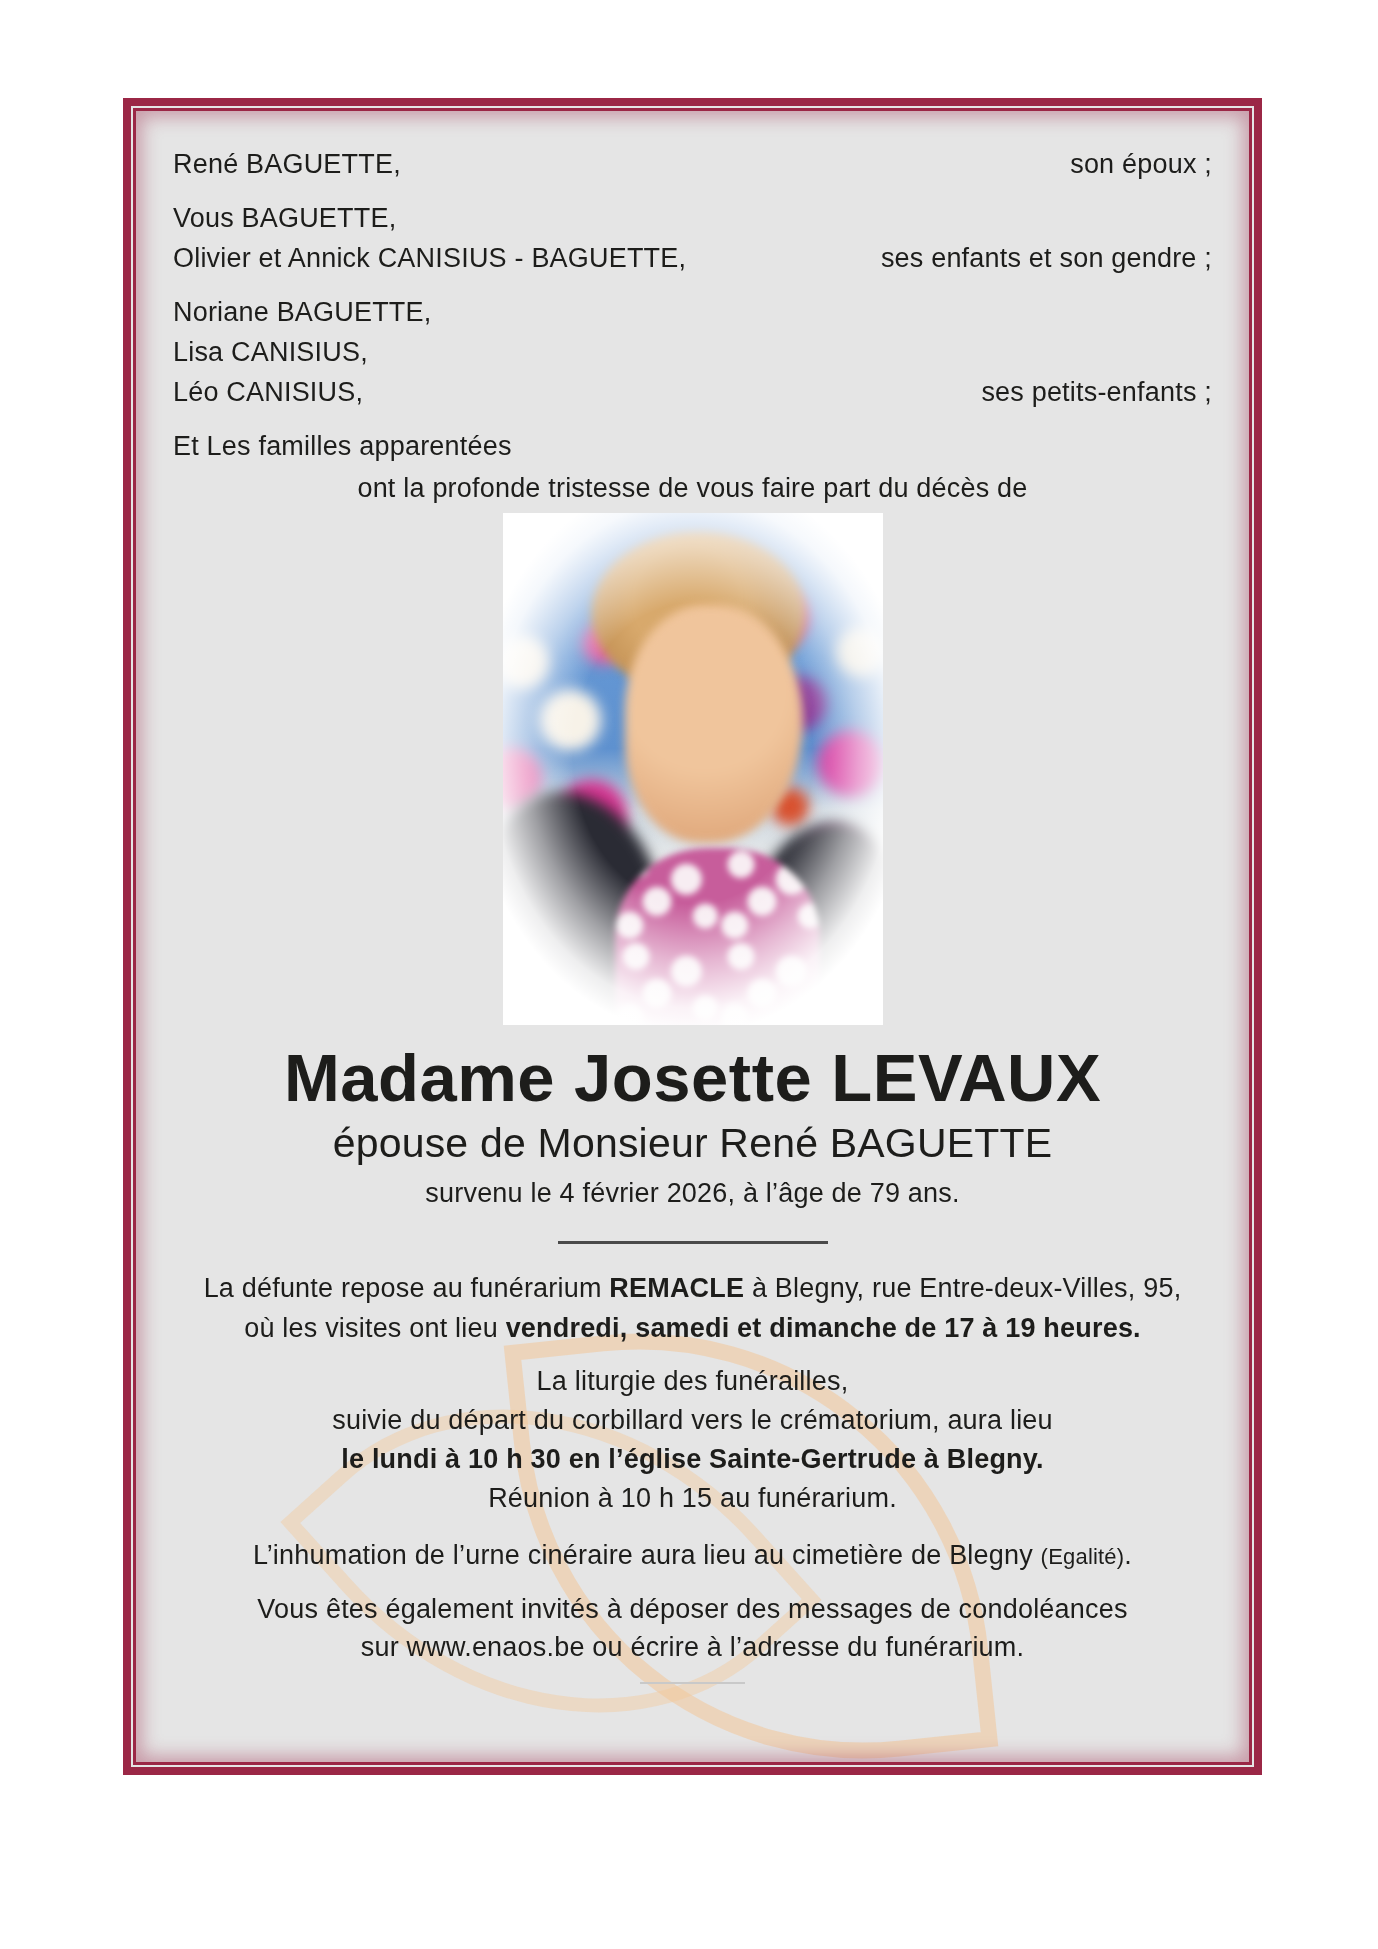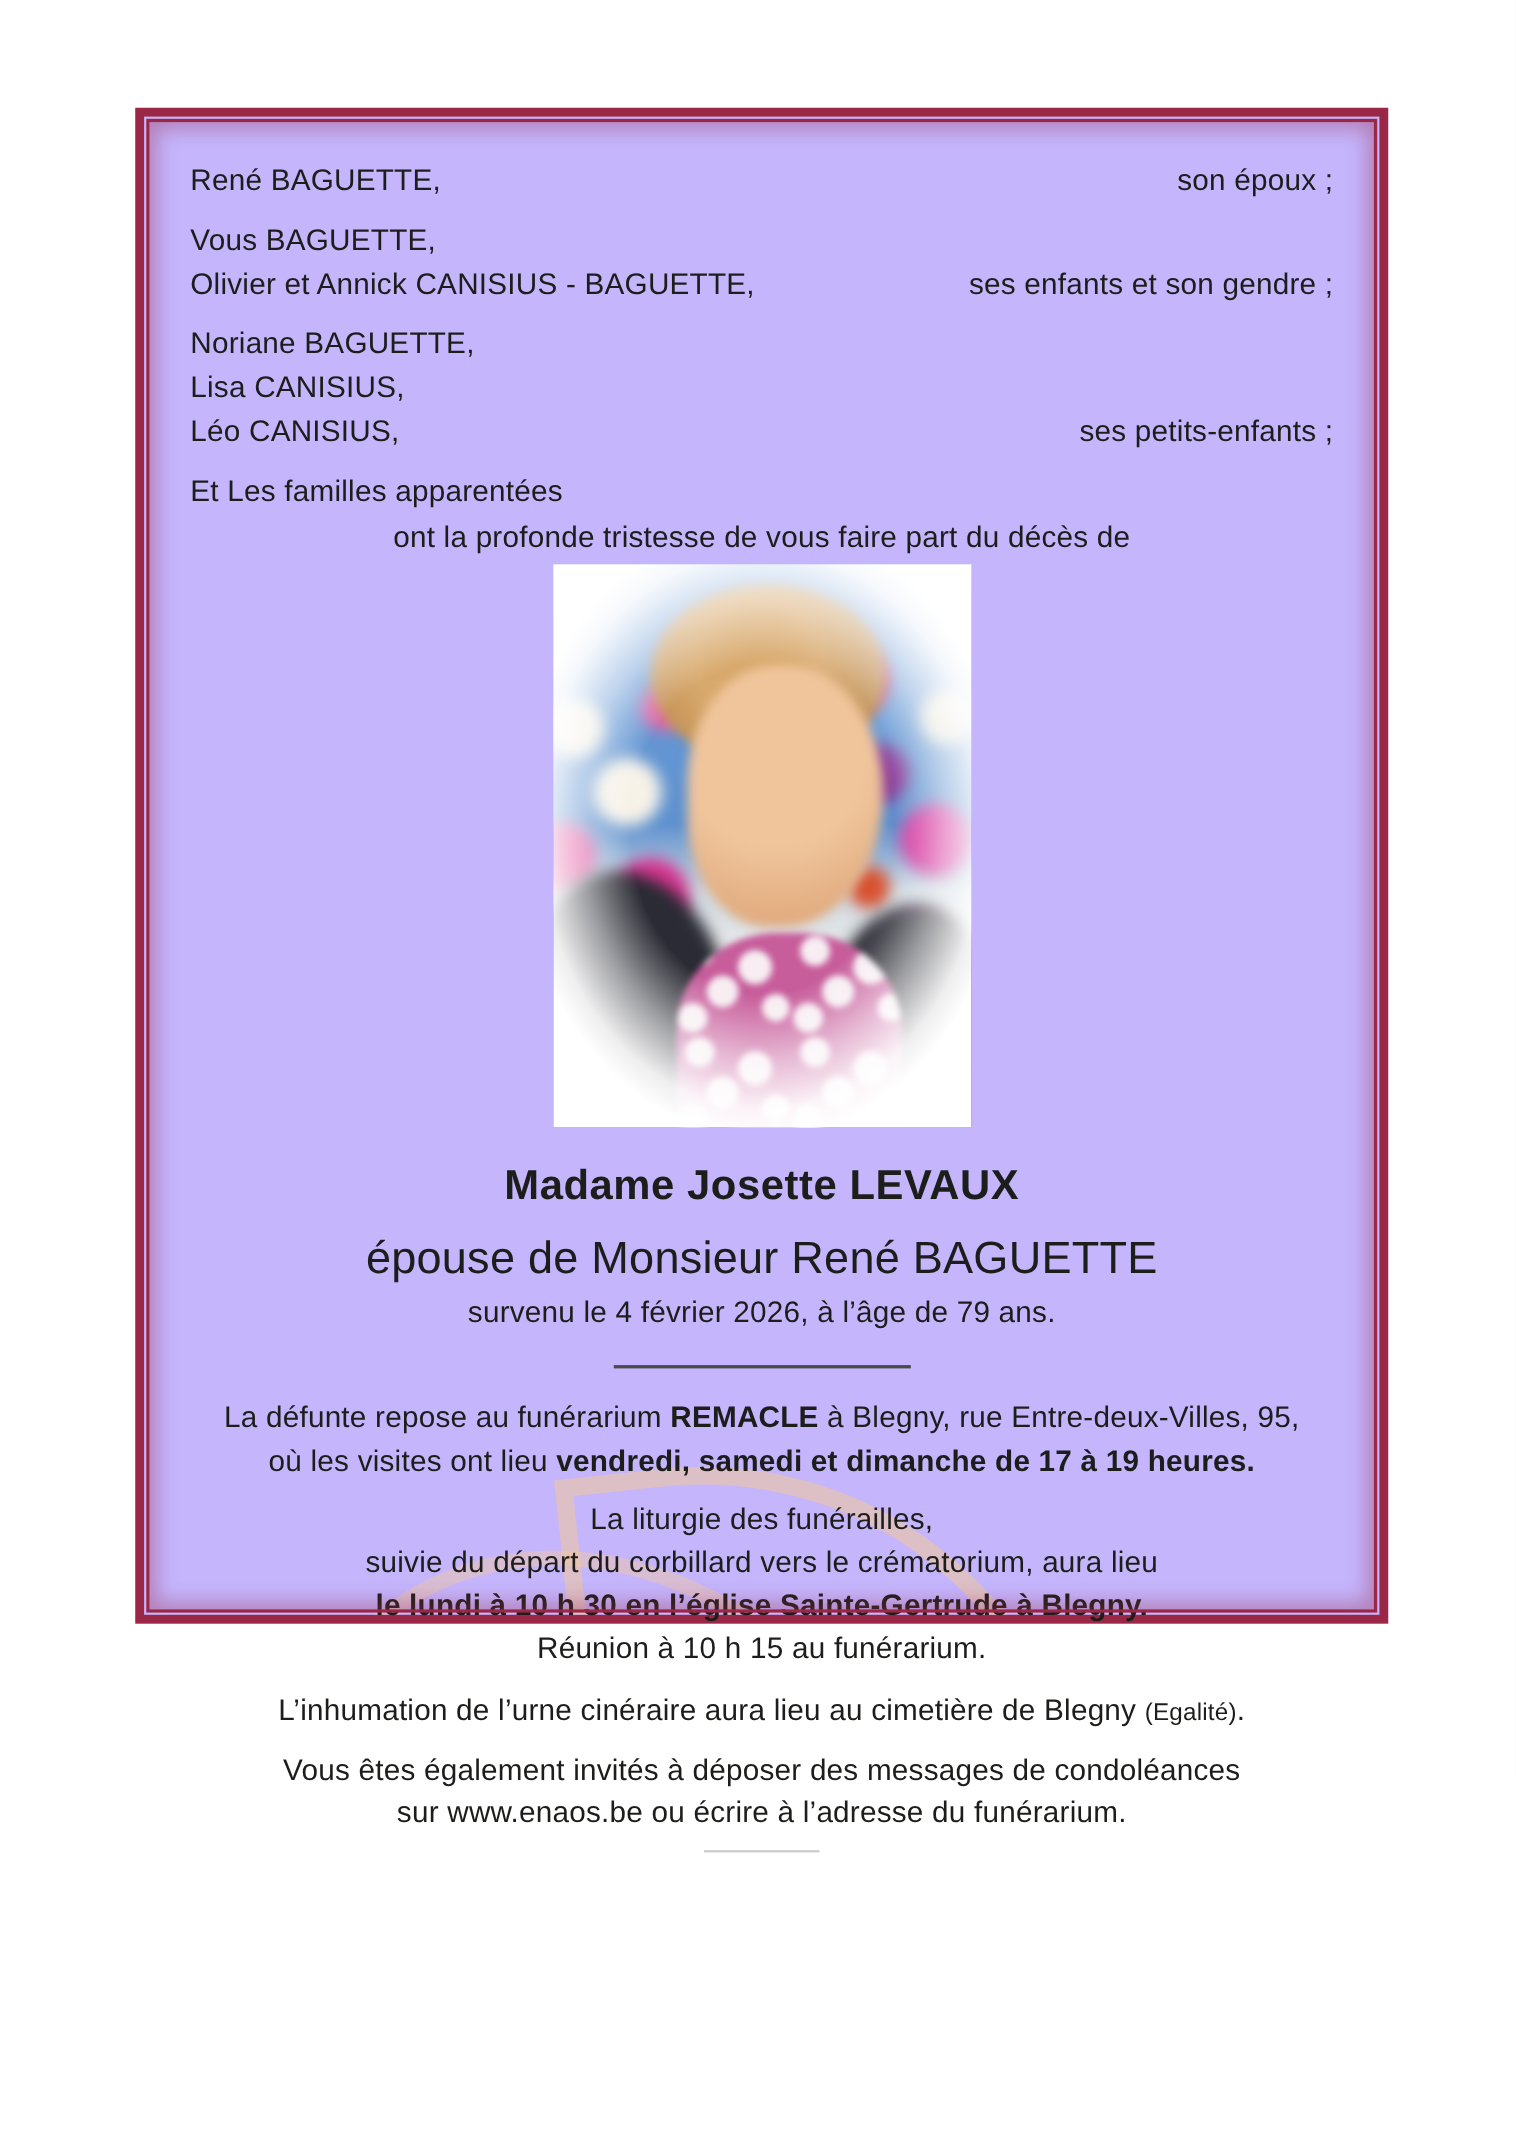--- a/index.html
+++ b/index.html
@@ -1,21 +1,21 @@
 <!DOCTYPE html>
 <html lang="fr"><head>
 <meta charset="utf-8">
 <style>
   html,body{margin:0;padding:0;width:1378px;height:1949px;background:#ffffff;overflow:hidden;}
   body{font-family:"Liberation Sans","DejaVu Sans",sans-serif;color:#1d1d1b;}
 
   
   .sheet{
-    position:absolute;left:123px;top:98px;width:1139px;height:1378px;
-    box-sizing:border-box;border:8px solid #9b2746;background:#c4b5fd;
+    position:absolute;left:123px;top:98px;width:1139px;height:1677px;
+    box-sizing:border-box;border:8px solid #9b2746;background:#e5e5e5;
   }
   .sheet::before{
     content:"";position:absolute;inset:2px;border:3px solid #9b2746;
     box-shadow:inset 0 0 18px 6px rgba(158,44,77,.40);
     pointer-events:none;z-index:2;
   }
 
   
   .watermark{position:absolute;inset:0;overflow:hidden;z-index:0;}
   .leaf{position:absolute;box-sizing:border-box;border-style:solid;border-radius:0 78% 0 78%;}
@@ -70,21 +70,21 @@
       radial-gradient(circle at 40% 58%,#f7edf2 0 14px,transparent 15px),
       radial-gradient(circle at 86% 74%,#f7edf2 0 12px,transparent 13px),
       radial-gradient(circle at 14% 84%,#f7edf2 0 13px,transparent 14px);
     background-size:105px 92px;}
   .feather{position:absolute;inset:-2px;
     background:radial-gradient(ellipse 60% 56% at 50% 47%,
       rgba(255,255,255,0) 52%,rgba(255,255,255,.55) 72%,
       rgba(255,255,255,.92) 88%,#ffffff 97%);}
 
   
-  .dname{margin-top:22px;text-align:center;font-size:38px;font-weight:700;line-height:62px;letter-spacing:.5px;}
+  .dname{margin-top:22px;text-align:center;font-size:67px;font-weight:700;line-height:62px;letter-spacing:.5px;}
   .dspouse{margin-top:6px;text-align:center;font-size:41px;line-height:56px;}
   .ddeath{text-align:center;font-size:27px;line-height:44px;}
 
   .divider-dark{width:270px;height:3px;background:#4a4a4a;margin:26px auto 0;}
   .divider-light{width:105px;height:2px;background:#c9c9c9;margin:16px auto 0;}
 
   .vblock{margin-top:24px;text-align:center;line-height:40px;}
   .lblock{margin-top:14px;text-align:center;line-height:39px;}
   .bblock{margin-top:17px;text-align:center;line-height:40px;}
   .cblock{margin-top:13px;text-align:center;line-height:38px;}

